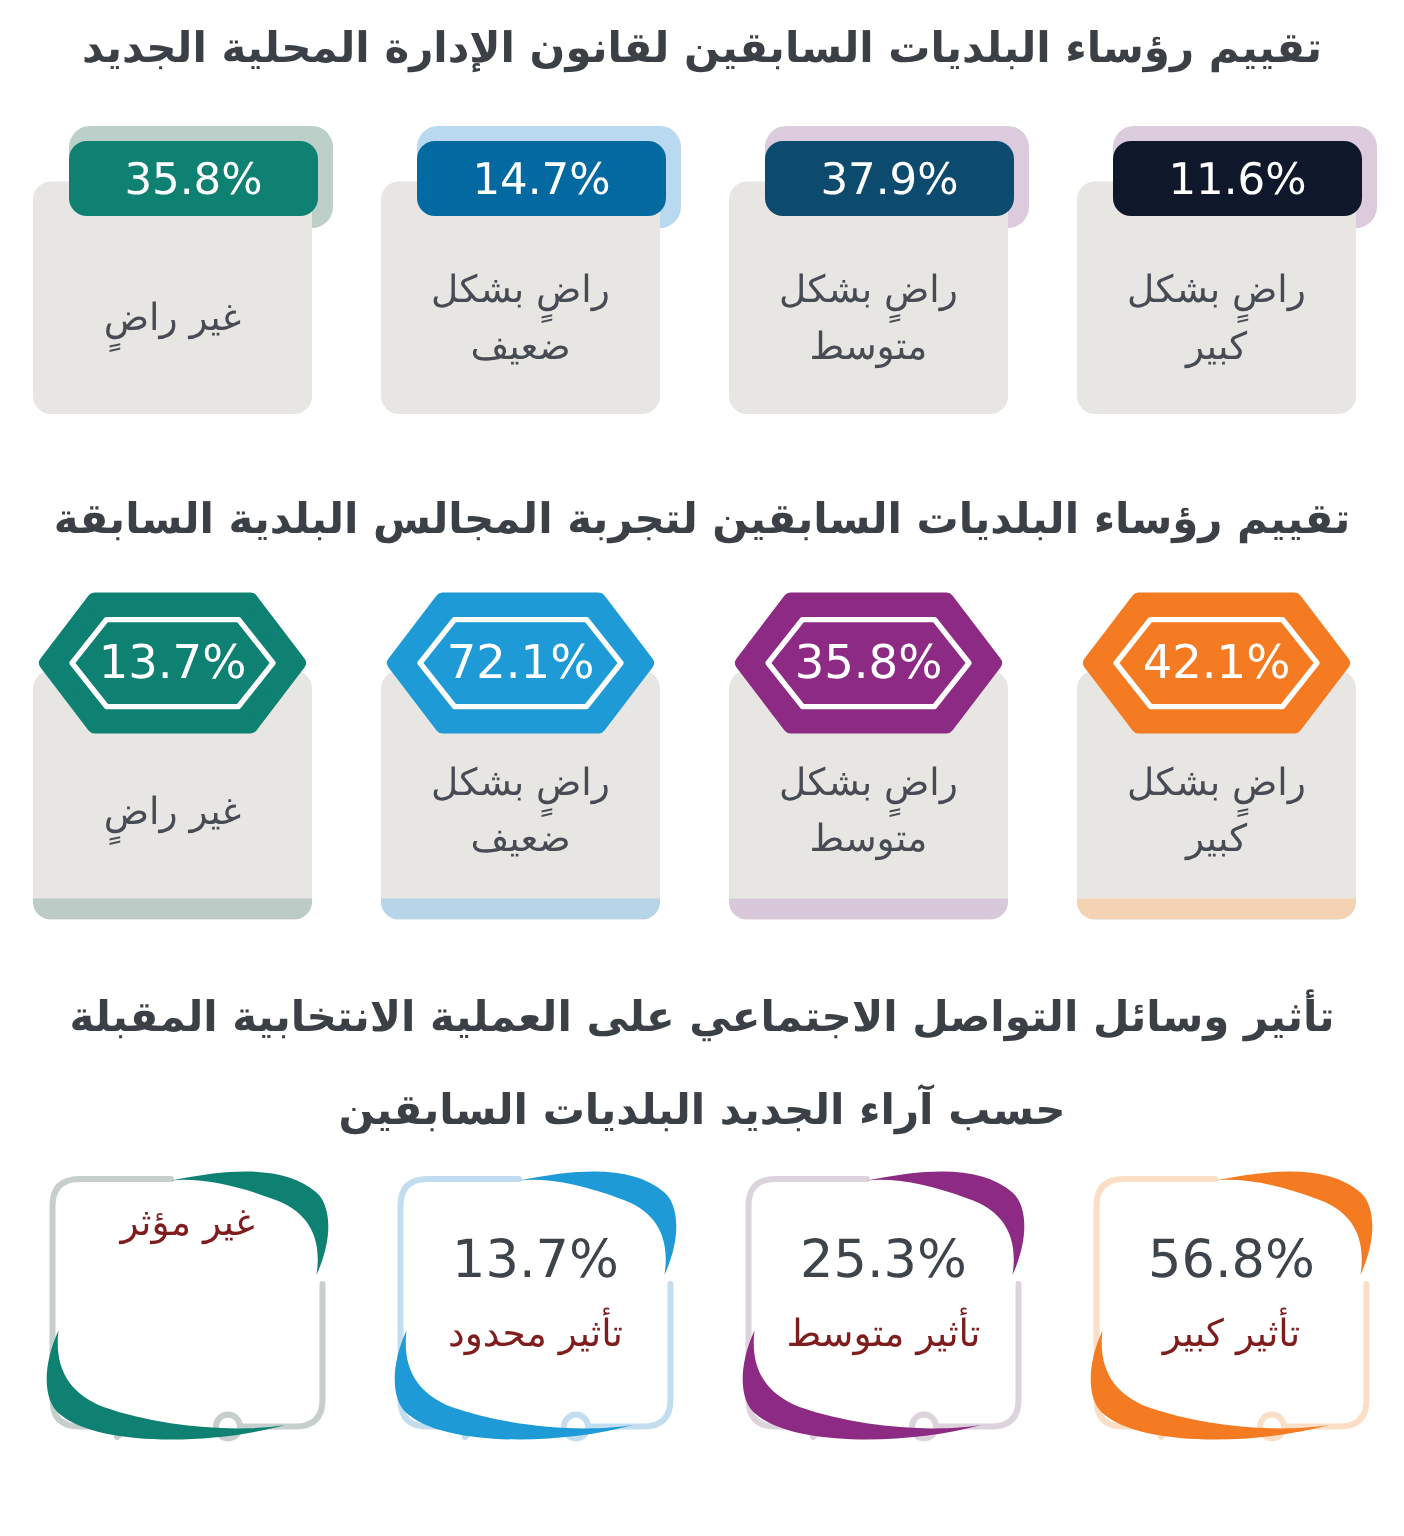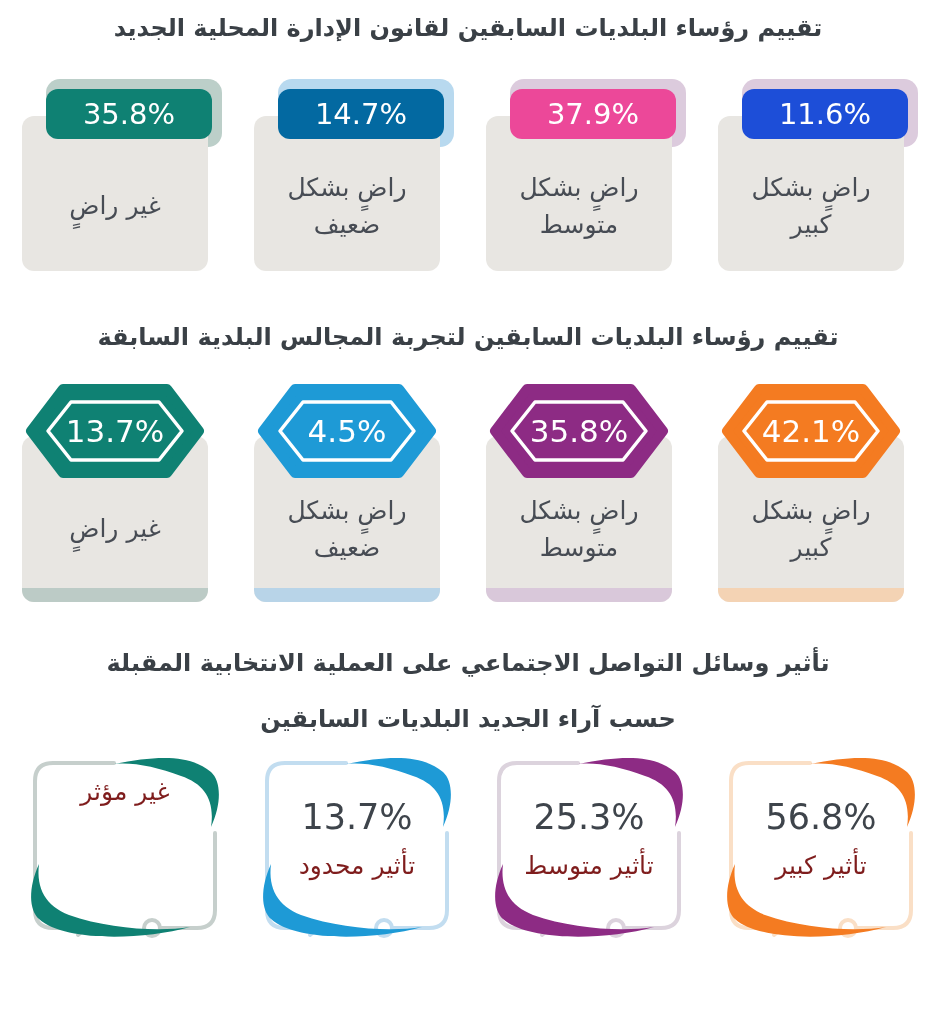--- a/index.html
+++ b/index.html
@@ -1,21 +1,21 @@
 <!DOCTYPE html>
 <html lang="ar"><head>
 <meta charset="utf-8">
 <style>
   html,body{margin:0;padding:0;background:#ffffff;}
   .page{
     position:relative;width:936px;height:1024px;margin:0 auto;overflow:hidden;
     background:#ffffff;font-family:"DejaVu Sans",sans-serif;color:#3E444B;
   }
   .sec-title{
-    text-align:center;font-weight:bold;font-size:24px;line-height:1.4;
+    text-align:center;font-weight:bold;font-size:28px;line-height:1.4;
     color:#3A4046;white-space:nowrap;direction:rtl;
   }
   .t1{margin-top:12px;}
   .t2{margin-top:50px;}
   .t3a{margin-top:45px;}
   .t3b{margin-top:22px;}
   .row{display:flex;justify-content:center;direction:ltr;}
   .row1{gap:46px;margin-top:33px;height:192px;transform:translateX(-5px);}
   .row2{gap:46px;margin-top:28px;height:220px;transform:translateX(-5px);}
   .row3{gap:52px;margin-top:27px;height:180px;transform:translateX(5px);}
@@ -86,34 +86,34 @@
     </div>
 
     <div class="b-card">
       <div class="b-shadow" style="background: rgb(220, 203, 221);"></div>
       <div class="b-body">
         <div class="card-label">
           <div>راضٍ بشكل</div>
           <div>متوسط</div>
         </div>
       </div>
-      <div class="b-badge" style="background: #ec4899;">
+      <div class="b-badge" style="background: #0c4a6e;">
         <span>37.9%</span>
       </div>
     </div>
 
     <div class="b-card">
       <div class="b-shadow" style="background: rgb(220, 203, 221);"></div>
       <div class="b-body">
         <div class="card-label">
           <div>راضٍ بشكل</div>
           <div>كبير</div>
         </div>
       </div>
-      <div class="b-badge" style="background: #1d4ed8;">
+      <div class="b-badge" style="background: #0f172a;">
         <span>11.6%</span>
       </div>
     </div>
   </div>
 
   <div class="sec-title t2">تقييم رؤساء البلديات السابقين لتجربة المجالس البلدية السابقة</div>
 
   <div class="row row2">
 
     <div class="h-card">
@@ -139,21 +139,21 @@
           <div>راضٍ بشكل</div>
           <div>ضعيف</div>
         </div>
         <div class="h-strip" style="background: rgb(184, 212, 232);"></div>
       </div>
       <svg class="h-hex" viewBox="0 0 182 98">
         <polygon class="hex-outer" points="7,49 39,7 143,7 175,49 143,91 39,91" fill="#1E9AD6" stroke="#1E9AD6"></polygon>
         <polygon class="hex-inner" points="24,49 47,20 135,20 158,49 135,78 47,78"></polygon>
       </svg>
       <div class="h-value">
-          <span>4.5%</span>
+          <span>72.1%</span>
         </div>
     </div>
 
     <div class="h-card">
       <div class="h-body">
         <div class="card-label">
           <div>راضٍ بشكل</div>
           <div>متوسط</div>
         </div>
         <div class="h-strip" style="background: rgb(217, 200, 218);"></div>

